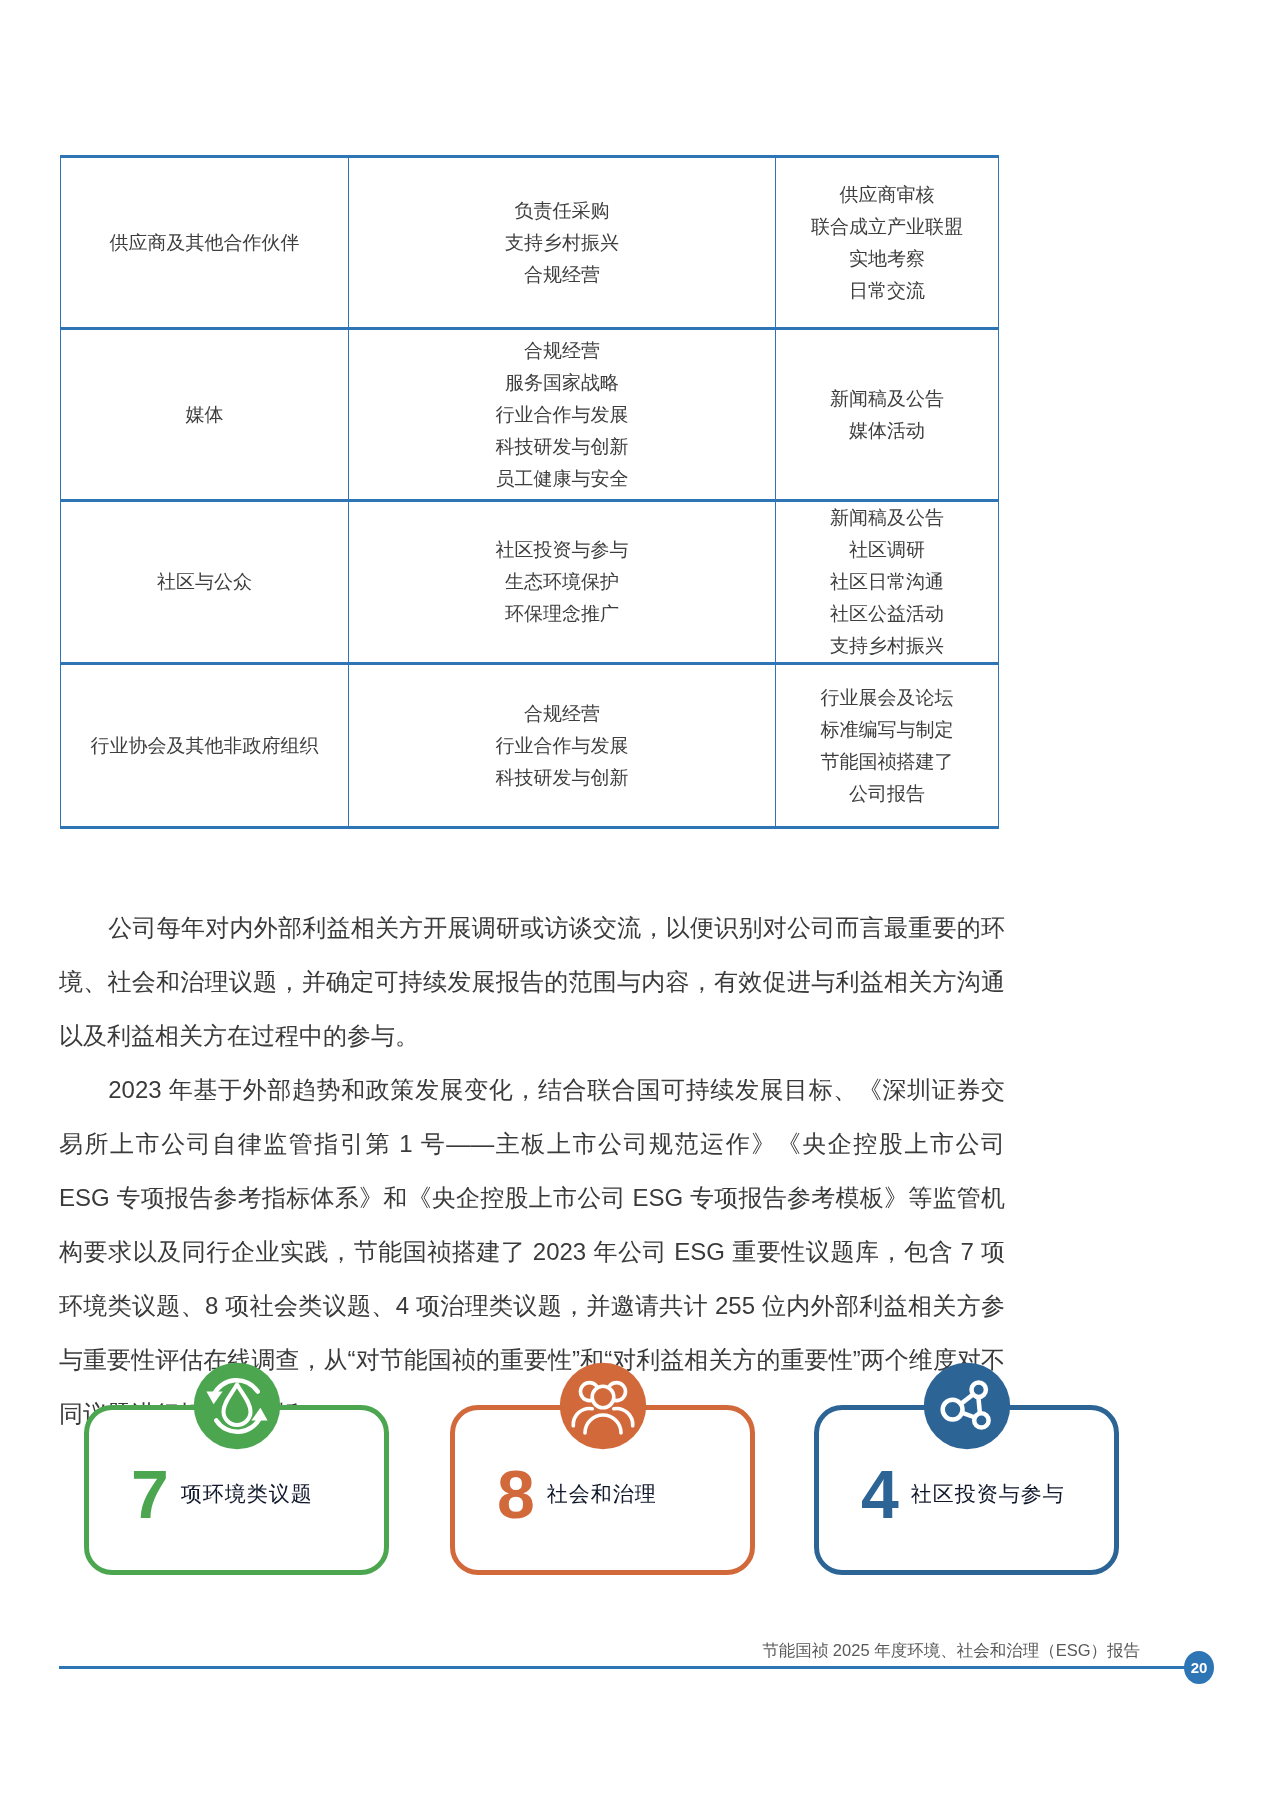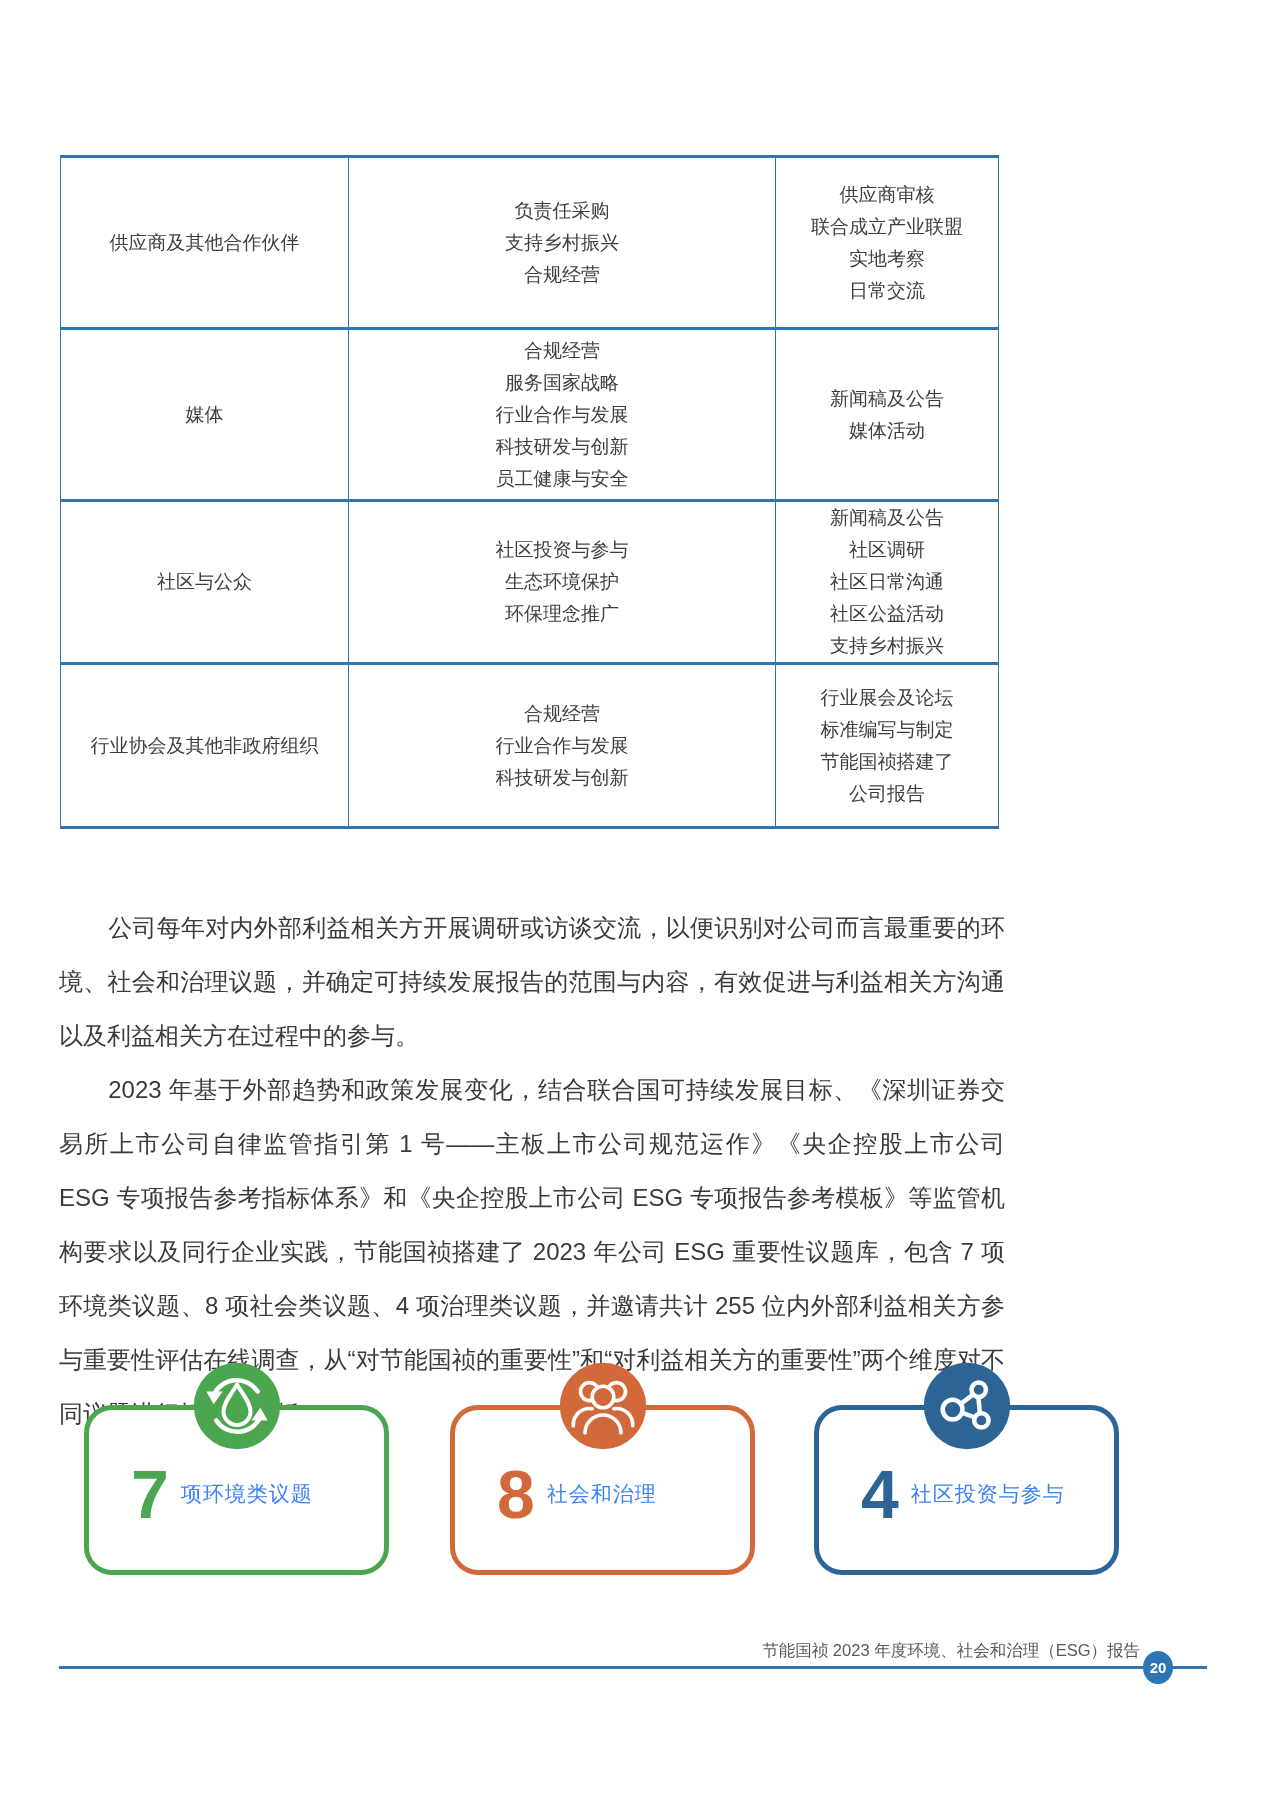--- a/index.html
+++ b/index.html
@@ -32,26 +32,26 @@
   .card { position:absolute; top:1405px; width:305px; height:170px; background:#fff; border-radius:28px; }
   .card-env { left:84px;  border:5px solid #4BA64F; }
   .card-soc { left:450px; border:5px solid #D2693B; }
   .card-gov { left:814px; border:5px solid #2D6496; }
   .card-icon { position:absolute; left:50%; top:-49px; transform:translateX(-50%); width:90px; height:90px; }
   .card-line { position:absolute; left:42px; top:50px; display:flex; align-items:center; gap:12px; }
   .card-num { font-size:68px; font-weight:bold; line-height:1; }
   .card-env .card-num { color:#4BA64F; }
   .card-soc .card-num { color:#D2693B; }
   .card-gov .card-num { color:#2D6496; }
-  .card-lbl { font-size:21px; color:#3b82f6; letter-spacing:1px; }
+  .card-lbl { font-size:21px; color:#0f172a; letter-spacing:1px; }
 
   
   .footer-title { position:absolute; left:60px; top:1640px; width:1080px; text-align:right; font-size:16.5px; color:#595959; }
   .footer-line { position:absolute; left:59px; top:1666px; width:1148px; height:3px; background:#2E75B6; }
-  .page-badge { position:absolute; left:1143px; top:1651px; width:30px; height:33px; border-radius:50%;
+  .page-badge { position:absolute; left:1184px; top:1651px; width:30px; height:33px; border-radius:50%;
     background:#2E75B6; color:#ffffff; font-size:15px; font-weight:bold;
     display:flex; align-items:center; justify-content:center; }
 </style>
 </head>
 <body>
 
 <div class="page">
 
   <table class="stk-table">
     <colgroup>
@@ -160,18 +160,18 @@
       </div>
       <div class="card-line">
         <span class="card-num">4</span>
         <span class="card-lbl">社区投资与参与</span>
       </div>
     </div>
 
   </div>
 
   <div>
-    <div class="footer-title">节能国祯 2023 年度环境、社会和治理（ESG）报告</div>
+    <div class="footer-title">节能国祯 2025 年度环境、社会和治理（ESG）报告</div>
     <div class="footer-line"></div>
     <div class="page-badge">20</div>
   </div>
 
 </div>
 
 </body></html>

